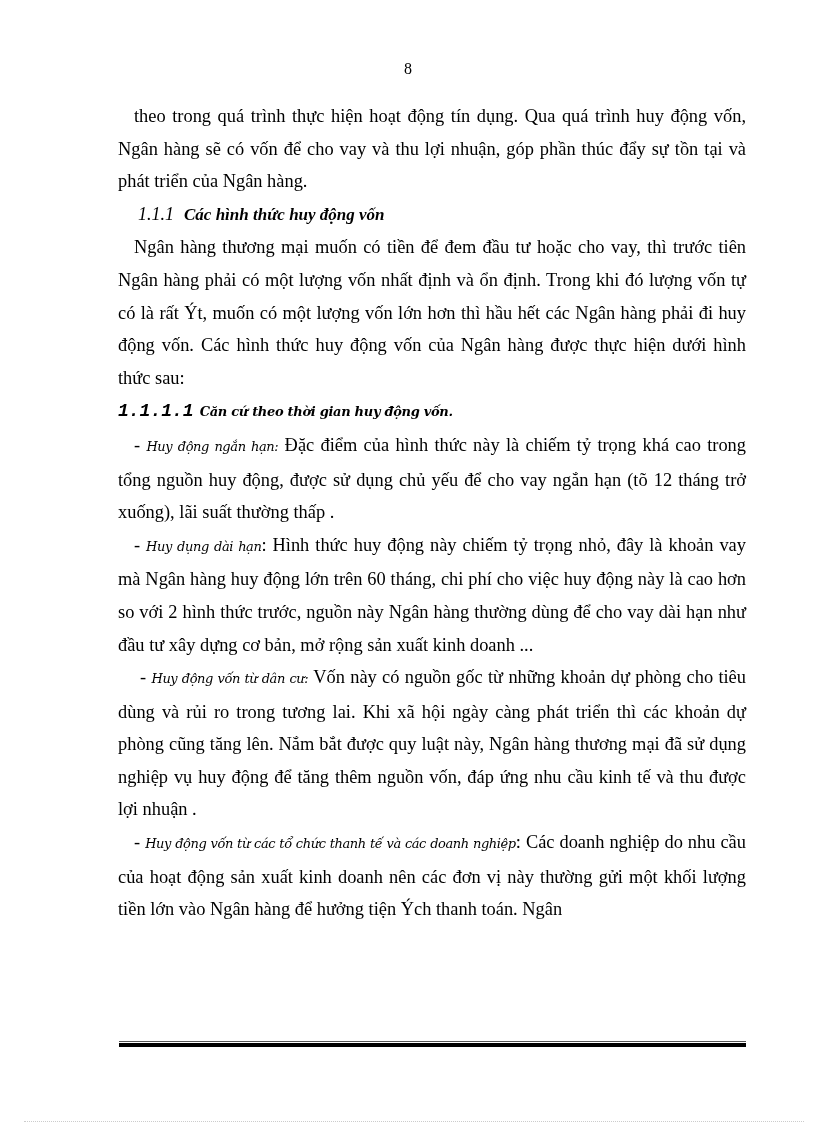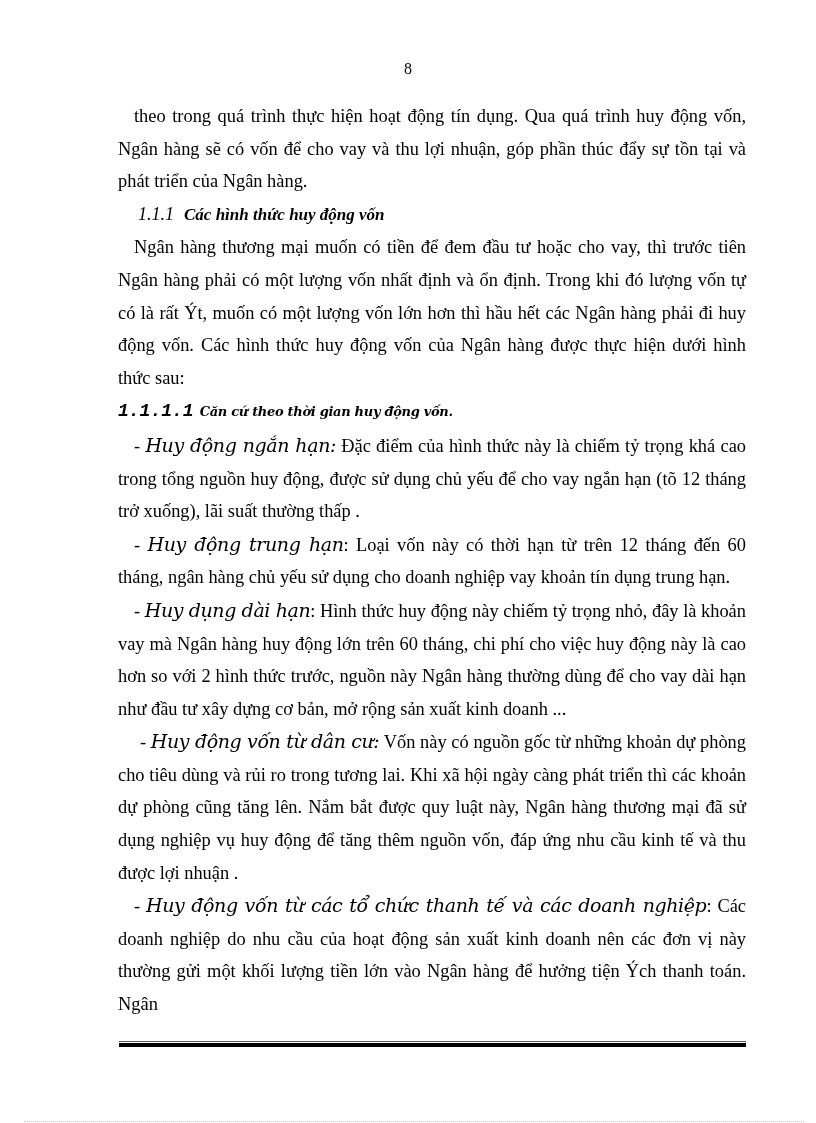--- a/index.html
+++ b/index.html
@@ -18,21 +18,21 @@
     .heading-3 {
       font-family: "Liberation Serif", serif; font-weight: bold; font-style: italic;
       font-size: 17px; margin: 0; line-height: 32.6px;
     }
     .heading-3 .num { font-size: 18px; font-weight: normal; font-style: italic; margin-right: 10px; margin-left: 20px; }
     .heading-4 {
       margin: 0; line-height: 32.6px; font-style: italic;
     }
     .heading-4 .num { font-family: Liberation Mono, monospace; font-size: 18px; margin-right: 6px; }
     .heading-4 .txt { font-family: "DejaVu Serif", serif; font-size: 13px; letter-spacing: -0.3px; }
-    .term { font-family: "DejaVu Serif", serif; font-style: italic; font-size: 19px; letter-spacing: -0.4px; }
+    .term { font-family: "DejaVu Serif", serif; font-style: italic; font-size: 13px; letter-spacing: -0.4px; }
     .footer-rule-thin {
       position: absolute; top: 1041px; left: 119px; width: 627px; height: 1px; background: #555;
     }
     .footer-rule-thick {
       position: absolute; top: 1043px; left: 119px; width: 627px; height: 4px; background: #000;
     }
     .page-edge {
       position: absolute; top: 1121px; left: 24px; width: 780px; height: 0;
       border-top: 1px dotted #ccc;
     }
@@ -47,21 +47,20 @@
 
   <h3 class="heading-3">
     <span class="num">1.1.1</span><span>Các hình thức huy động vốn</span>
   </h3>
   <p class="para indent">Ngân hàng thương mại muốn có tiền để đem đầu tư hoặc cho vay, thì trước tiên Ngân hàng phải có một lượng vốn nhất định và ổn định. Trong khi đó lượng vốn tự có là rất Ýt, muốn có một lượng vốn lớn hơn thì hầu hết các Ngân hàng phải đi huy động vốn. Các hình thức huy động vốn của Ngân hàng được thực hiện dưới hình thức sau:</p>
 
   <h4 class="heading-4">
     <span class="num">1.1.1.1</span><span class="txt">Căn cứ theo thời gian huy động vốn.</span>
   </h4>
   <p class="para indent"><span>- </span><span class="term">Huy động ngắn hạn:</span><span> Đặc điểm của hình thức này là chiếm tỷ trọng khá cao trong tổng nguồn huy động, được sử dụng chủ yếu để cho vay ngắn hạn (tõ 12 tháng trở xuống), lãi suất thường thấp .</span></p>
-  <p class="para indent"><span>- </span><span class="term">Huy động trung hạn</span><span>: Loại vốn này có thời hạn từ trên 12 tháng đến 60 tháng, ngân hàng chủ yếu sử dụng cho doanh nghiệp vay khoản tín dụng trung hạn.</span></p>
   <p class="para indent"><span>- </span><span class="term">Huy dụng dài hạn</span><span>: Hình thức huy động này chiếm tỷ trọng nhỏ, đây là khoản vay mà Ngân hàng huy động lớn trên 60 tháng, chi phí cho việc huy động này là cao hơn so với 2 hình thức trước, nguồn này Ngân hàng thường dùng để cho vay dài hạn như đầu tư xây dựng cơ bản, mở rộng sản xuất kinh doanh ...</span></p>
 
   <p class="para indent" style="text-indent:22px"><span>- </span><span class="term">Huy động vốn từ dân cư:</span><span> Vốn này có nguồn gốc từ những khoản dự phòng cho tiêu dùng và rủi ro trong tương lai. Khi xã hội ngày càng phát triển thì các khoản dự phòng cũng tăng lên. Nắm bắt được quy luật này, Ngân hàng thương mại đã sử dụng nghiệp vụ huy động để tăng thêm nguồn vốn, đáp ứng nhu cầu kinh tế và thu được lợi nhuận .</span></p>
   <p class="para indent"><span>- </span><span class="term">Huy động vốn từ các tổ chức thanh tế và các doanh nghiệp</span><span>: Các doanh nghiệp do nhu cầu của hoạt động sản xuất kinh doanh nên các đơn vị này thường gửi một khối lượng tiền lớn vào Ngân hàng để hưởng tiện Ých thanh toán. Ngân</span></p>
 </div>
 
 <div class="footer-rule-thin"></div>
 <div class="footer-rule-thick"></div>
 <div class="page-edge"></div>
 

